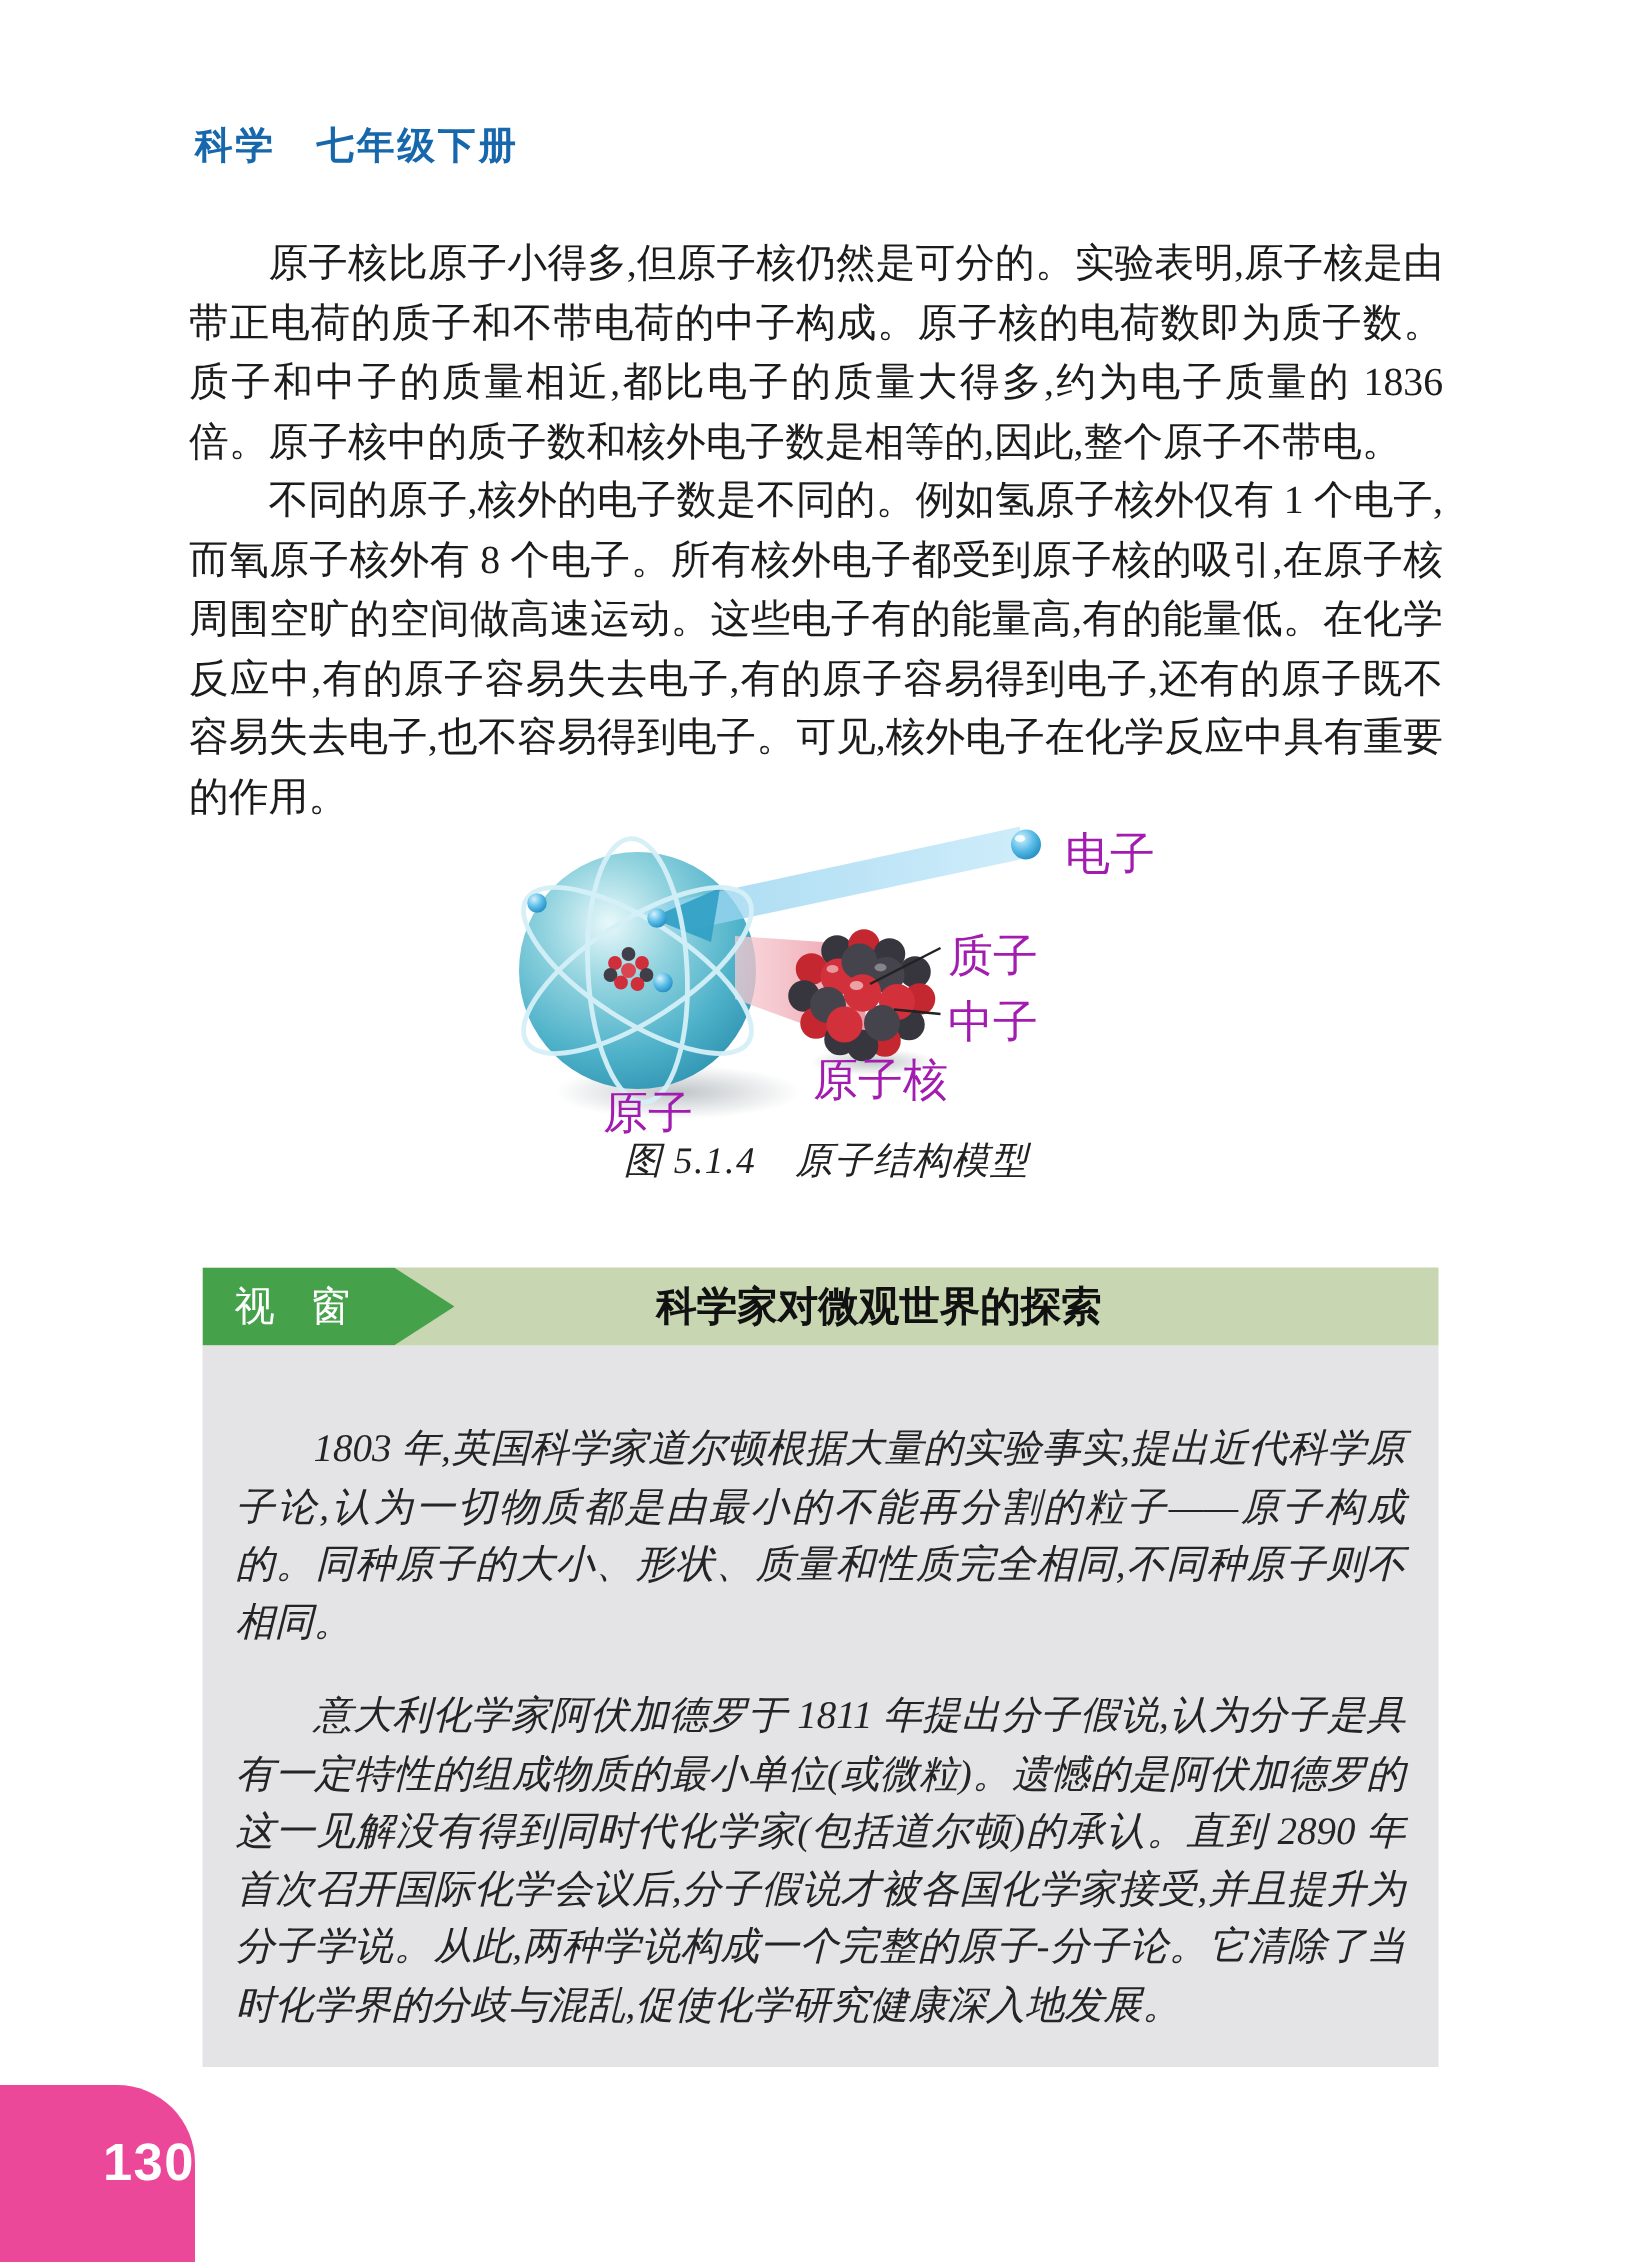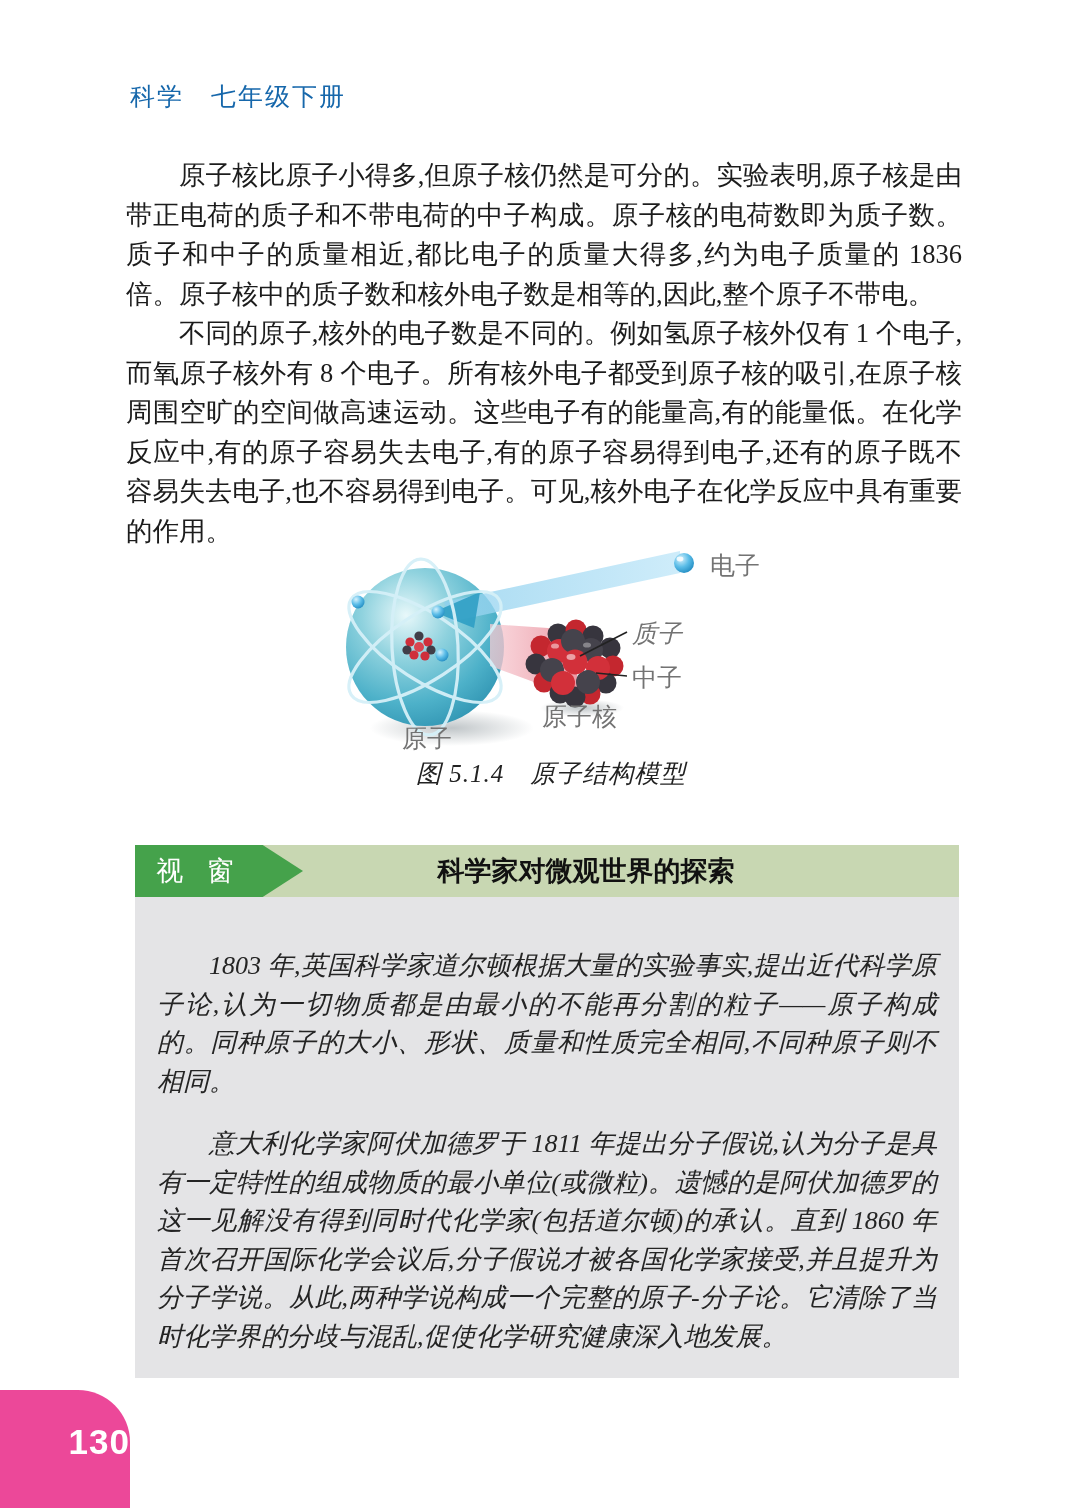--- a/index.html
+++ b/index.html
@@ -10,37 +10,37 @@
     background:#ffffff;
     overflow:hidden;
     font-family:"Liberation Serif","DejaVu Serif",serif;
     color:#1c1c1c;
   }
 
   
   .running-head {
     position:absolute; left:130px; top:80px;
     font-family:"Liberation Sans","DejaVu Sans",sans-serif;
-    font-weight:normal; font-size:25px; letter-spacing:2px;
+    font-weight:bold; font-size:25px; letter-spacing:2px;
     color:#1667ab;
   }
 
   
   .body-text {
     position:absolute; left:126px; top:156px; width:836px;
     font-size:26.5px; line-height:39.5px;
     text-align:justify;
   }
   .body-text p { text-indent:2em; }
 
   
   .figure { position:absolute; left:330px; top:540px; width:470px; height:255px; }
   .figure svg { position:absolute; left:0; top:0; }
   .fig-label {
-    position:absolute; font-size:25px; color:#737373;
+    position:absolute; font-size:30px; color:#a21caf;
     font-family:"Liberation Serif","DejaVu Serif",serif;
     white-space:nowrap;
   }
   .fig-caption {
     position:absolute; left:0; top:217px; width:470px;
     text-align:center; padding-right:28px;
     font-size:25px; color:#222; letter-spacing:1px;
     font-style:italic;
   }
 
@@ -187,36 +187,36 @@
       </g>
 
       <line x1="297" y1="92" x2="250" y2="116" stroke="#222" stroke-width="1.6"></line>
       <line x1="297" y1="136" x2="266" y2="133" stroke="#222" stroke-width="1.6"></line>
 
       <circle cx="354" cy="23" r="10" fill="url(#electronGrad)"></circle>
       <ellipse cx="350" cy="19" rx="3.4" ry="2.4" fill="#ffffff" opacity="0.8"></ellipse>
     </svg>
 
     <div class="fig-label" style="left:380px; top:9px;">电子</div>
-    <div class="fig-label" style="left:302px; top:77px;font-style:italic;">质子</div>
+    <div class="fig-label" style="left:302px; top:77px;">质子</div>
     <div class="fig-label" style="left:302px; top:121px;text-align:right;">中子</div>
     <div class="fig-label" style="left:212px; top:160px;">原子核</div>
     <div class="fig-label" style="left:72px;  top:182px;">原子</div>
 
     <div class="fig-caption">图 5.1.4　原子结构模型</div>
   </div>
 
   <div class="window-box">
     <div class="wb-header">
       <div class="wb-badge">视 窗</div>
       <div class="wb-title">科学家对微观世界的探索</div>
     </div>
     <div class="wb-body">
       <p>1803 年,英国科学家道尔顿根据大量的实验事实,提出近代科学原子论,认为一切物质都是由最小的不能再分割的粒子——原子构成的。同种原子的大小、形状、质量和性质完全相同,不同种原子则不相同。</p>
-      <p>意大利化学家阿伏加德罗于 1811 年提出分子假说,认为分子是具有一定特性的组成物质的最小单位(或微粒)。遗憾的是阿伏加德罗的这一见解没有得到同时代化学家(包括道尔顿)的承认。直到 1860 年首次召开国际化学会议后,分子假说才被各国化学家接受,并且提升为分子学说。从此,两种学说构成一个完整的原子-分子论。它清除了当时化学界的分歧与混乱,促使化学研究健康深入地发展。</p>
+      <p>意大利化学家阿伏加德罗于 1811 年提出分子假说,认为分子是具有一定特性的组成物质的最小单位(或微粒)。遗憾的是阿伏加德罗的这一见解没有得到同时代化学家(包括道尔顿)的承认。直到 2890 年首次召开国际化学会议后,分子假说才被各国化学家接受,并且提升为分子学说。从此,两种学说构成一个完整的原子-分子论。它清除了当时化学界的分歧与混乱,促使化学研究健康深入地发展。</p>
     </div>
   </div>
 
   <div class="page-tab">
     <span>130</span>
   </div>
 
 </div>
 
 </body></html>

